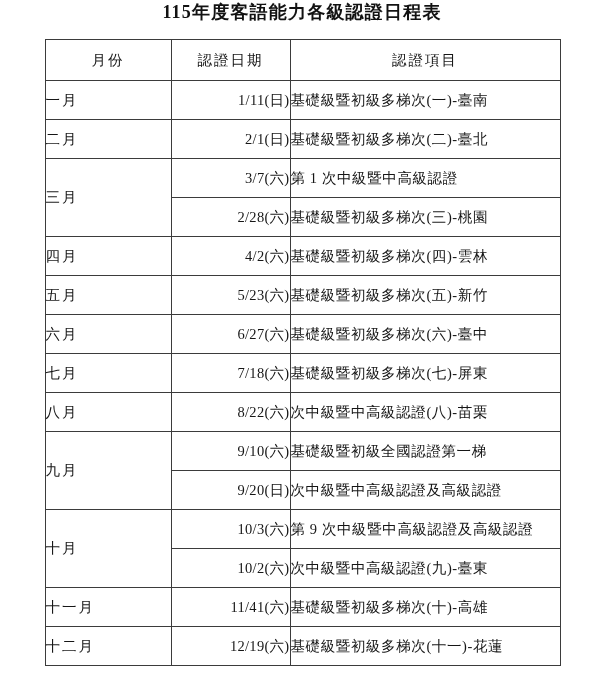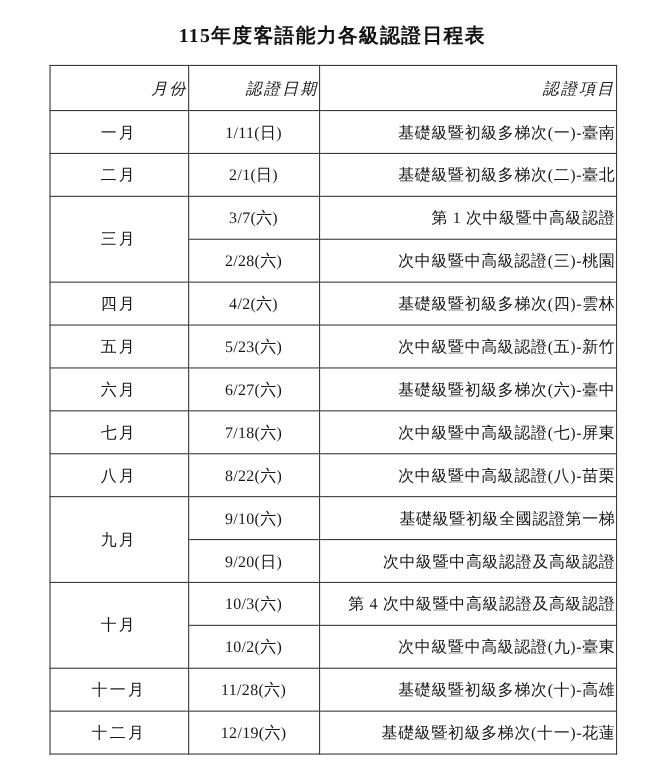--- a/index.html
+++ b/index.html
@@ -17,21 +17,20 @@
   }
   .page {
     position: relative;
     width: 604px;
     height: 700px;
     background: #ffffff;
     box-sizing: border-box;
   }
   .doc-title {
     margin: 0;
-    padding-top: 20px;
     padding-bottom: 15px;
     text-align: center;
     font-size: 18px;
     font-weight: bold;
     letter-spacing: 1.2px;
     color: #121212;
     font-family: "Liberation Serif", "DejaVu Serif", serif;
   }
   .table-wrap {
     width: 515px;
@@ -54,33 +53,32 @@
     font-weight: normal;
     color: #161616;
     padding: 0;
     height: 38px;
     vertical-align: middle;
     font-family: "Liberation Serif", "DejaVu Serif", serif;
   }
   table.schedule thead th {
     height: 40px;
     letter-spacing: 2px;
-    text-align: right;
-    font-style: italic;
+    text-align: center;
   }
   td.month {
-    text-align: center;
+    text-align: left;
     letter-spacing: 2px;
   }
   td.date {
-    text-align: center;
+    text-align: right;
     letter-spacing: 0.3px;
   }
   td.item {
-    text-align: right;
+    text-align: left;
     padding-left: 14px;
     letter-spacing: 0.6px;
   }
 </style>
 </head>
 <body>
 
 <div class="page">
 
   <h1 class="doc-title">115年度客語能力各級認證日程表</h1>
@@ -110,68 +108,68 @@
             <td class="date">2/1(日)</td>
             <td class="item">基礎級暨初級多梯次(二)-臺北</td>
           </tr>
           <tr>
             <td class="month" rowspan="2">三月</td>
             <td class="date">3/7(六)</td>
             <td class="item">第 1 次中級暨中高級認證</td>
           </tr>
           <tr>
             <td class="date">2/28(六)</td>
-            <td class="item">次中級暨中高級認證(三)-桃園</td>
+            <td class="item">基礎級暨初級多梯次(三)-桃園</td>
           </tr>
           <tr>
             <td class="month">四月</td>
             <td class="date">4/2(六)</td>
             <td class="item">基礎級暨初級多梯次(四)-雲林</td>
           </tr>
           <tr>
             <td class="month">五月</td>
             <td class="date">5/23(六)</td>
-            <td class="item">次中級暨中高級認證(五)-新竹</td>
+            <td class="item">基礎級暨初級多梯次(五)-新竹</td>
           </tr>
           <tr>
             <td class="month">六月</td>
             <td class="date">6/27(六)</td>
             <td class="item">基礎級暨初級多梯次(六)-臺中</td>
           </tr>
           <tr>
             <td class="month">七月</td>
             <td class="date">7/18(六)</td>
-            <td class="item">次中級暨中高級認證(七)-屏東</td>
+            <td class="item">基礎級暨初級多梯次(七)-屏東</td>
           </tr>
           <tr>
             <td class="month">八月</td>
             <td class="date">8/22(六)</td>
             <td class="item">次中級暨中高級認證(八)-苗栗</td>
           </tr>
           <tr>
             <td class="month" rowspan="2">九月</td>
             <td class="date">9/10(六)</td>
             <td class="item">基礎級暨初級全國認證第一梯</td>
           </tr>
           <tr>
             <td class="date">9/20(日)</td>
             <td class="item">次中級暨中高級認證及高級認證</td>
           </tr>
           <tr>
             <td class="month" rowspan="2">十月</td>
             <td class="date">10/3(六)</td>
-            <td class="item">第 4 次中級暨中高級認證及高級認證</td>
+            <td class="item">第 9 次中級暨中高級認證及高級認證</td>
           </tr>
           <tr>
             <td class="date">10/2(六)</td>
             <td class="item">次中級暨中高級認證(九)-臺東</td>
           </tr>
           <tr>
             <td class="month">十一月</td>
-            <td class="date">11/28(六)</td>
+            <td class="date">11/41(六)</td>
             <td class="item">基礎級暨初級多梯次(十)-高雄</td>
           </tr>
           <tr>
             <td class="month">十二月</td>
             <td class="date">12/19(六)</td>
             <td class="item">基礎級暨初級多梯次(十一)-花蓮</td>
           </tr>
         </tbody>
     </table>
   </div>

